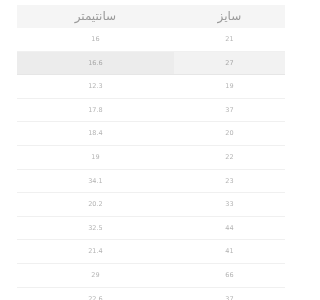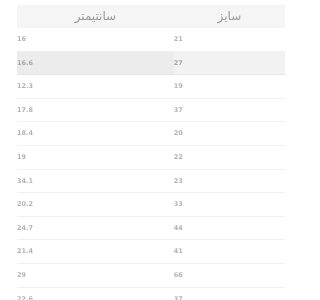--- a/index.html
+++ b/index.html
@@ -44,23 +44,23 @@
     vertical-align: middle;
     border: none;
     letter-spacing: 0.2px;
   }
 
   tbody td {
     padding: 0;
     height: 22.6px;
     line-height: 22.6px;
     font-size: 6.5px;
-    font-weight: 700;
+    font-weight: 400;
     color: #b4b4b4;
-    text-align: left;
+    text-align: center;
     vertical-align: middle;
     border-bottom: 1px solid #f0f0f0;
     border-top: none;
     background: #ffffff;
     font-variant-numeric: lining-nums;
   }
 
   tbody tr.row-highlight td.cell-size {
     background: #f2f2f2;
   }
@@ -119,21 +119,21 @@
         <tr>
           <td class="cell-size">23</td>
           <td class="cell-cm">34.1</td>
         </tr>
         <tr>
           <td class="cell-size">33</td>
           <td class="cell-cm">20.2</td>
         </tr>
         <tr>
           <td class="cell-size">44</td>
-          <td class="cell-cm">24.7</td>
+          <td class="cell-cm">32.5</td>
         </tr>
         <tr>
           <td class="cell-size">41</td>
           <td class="cell-cm">21.4</td>
         </tr>
         <tr>
           <td class="cell-size">66</td>
           <td class="cell-cm">29</td>
         </tr>
         <tr>

